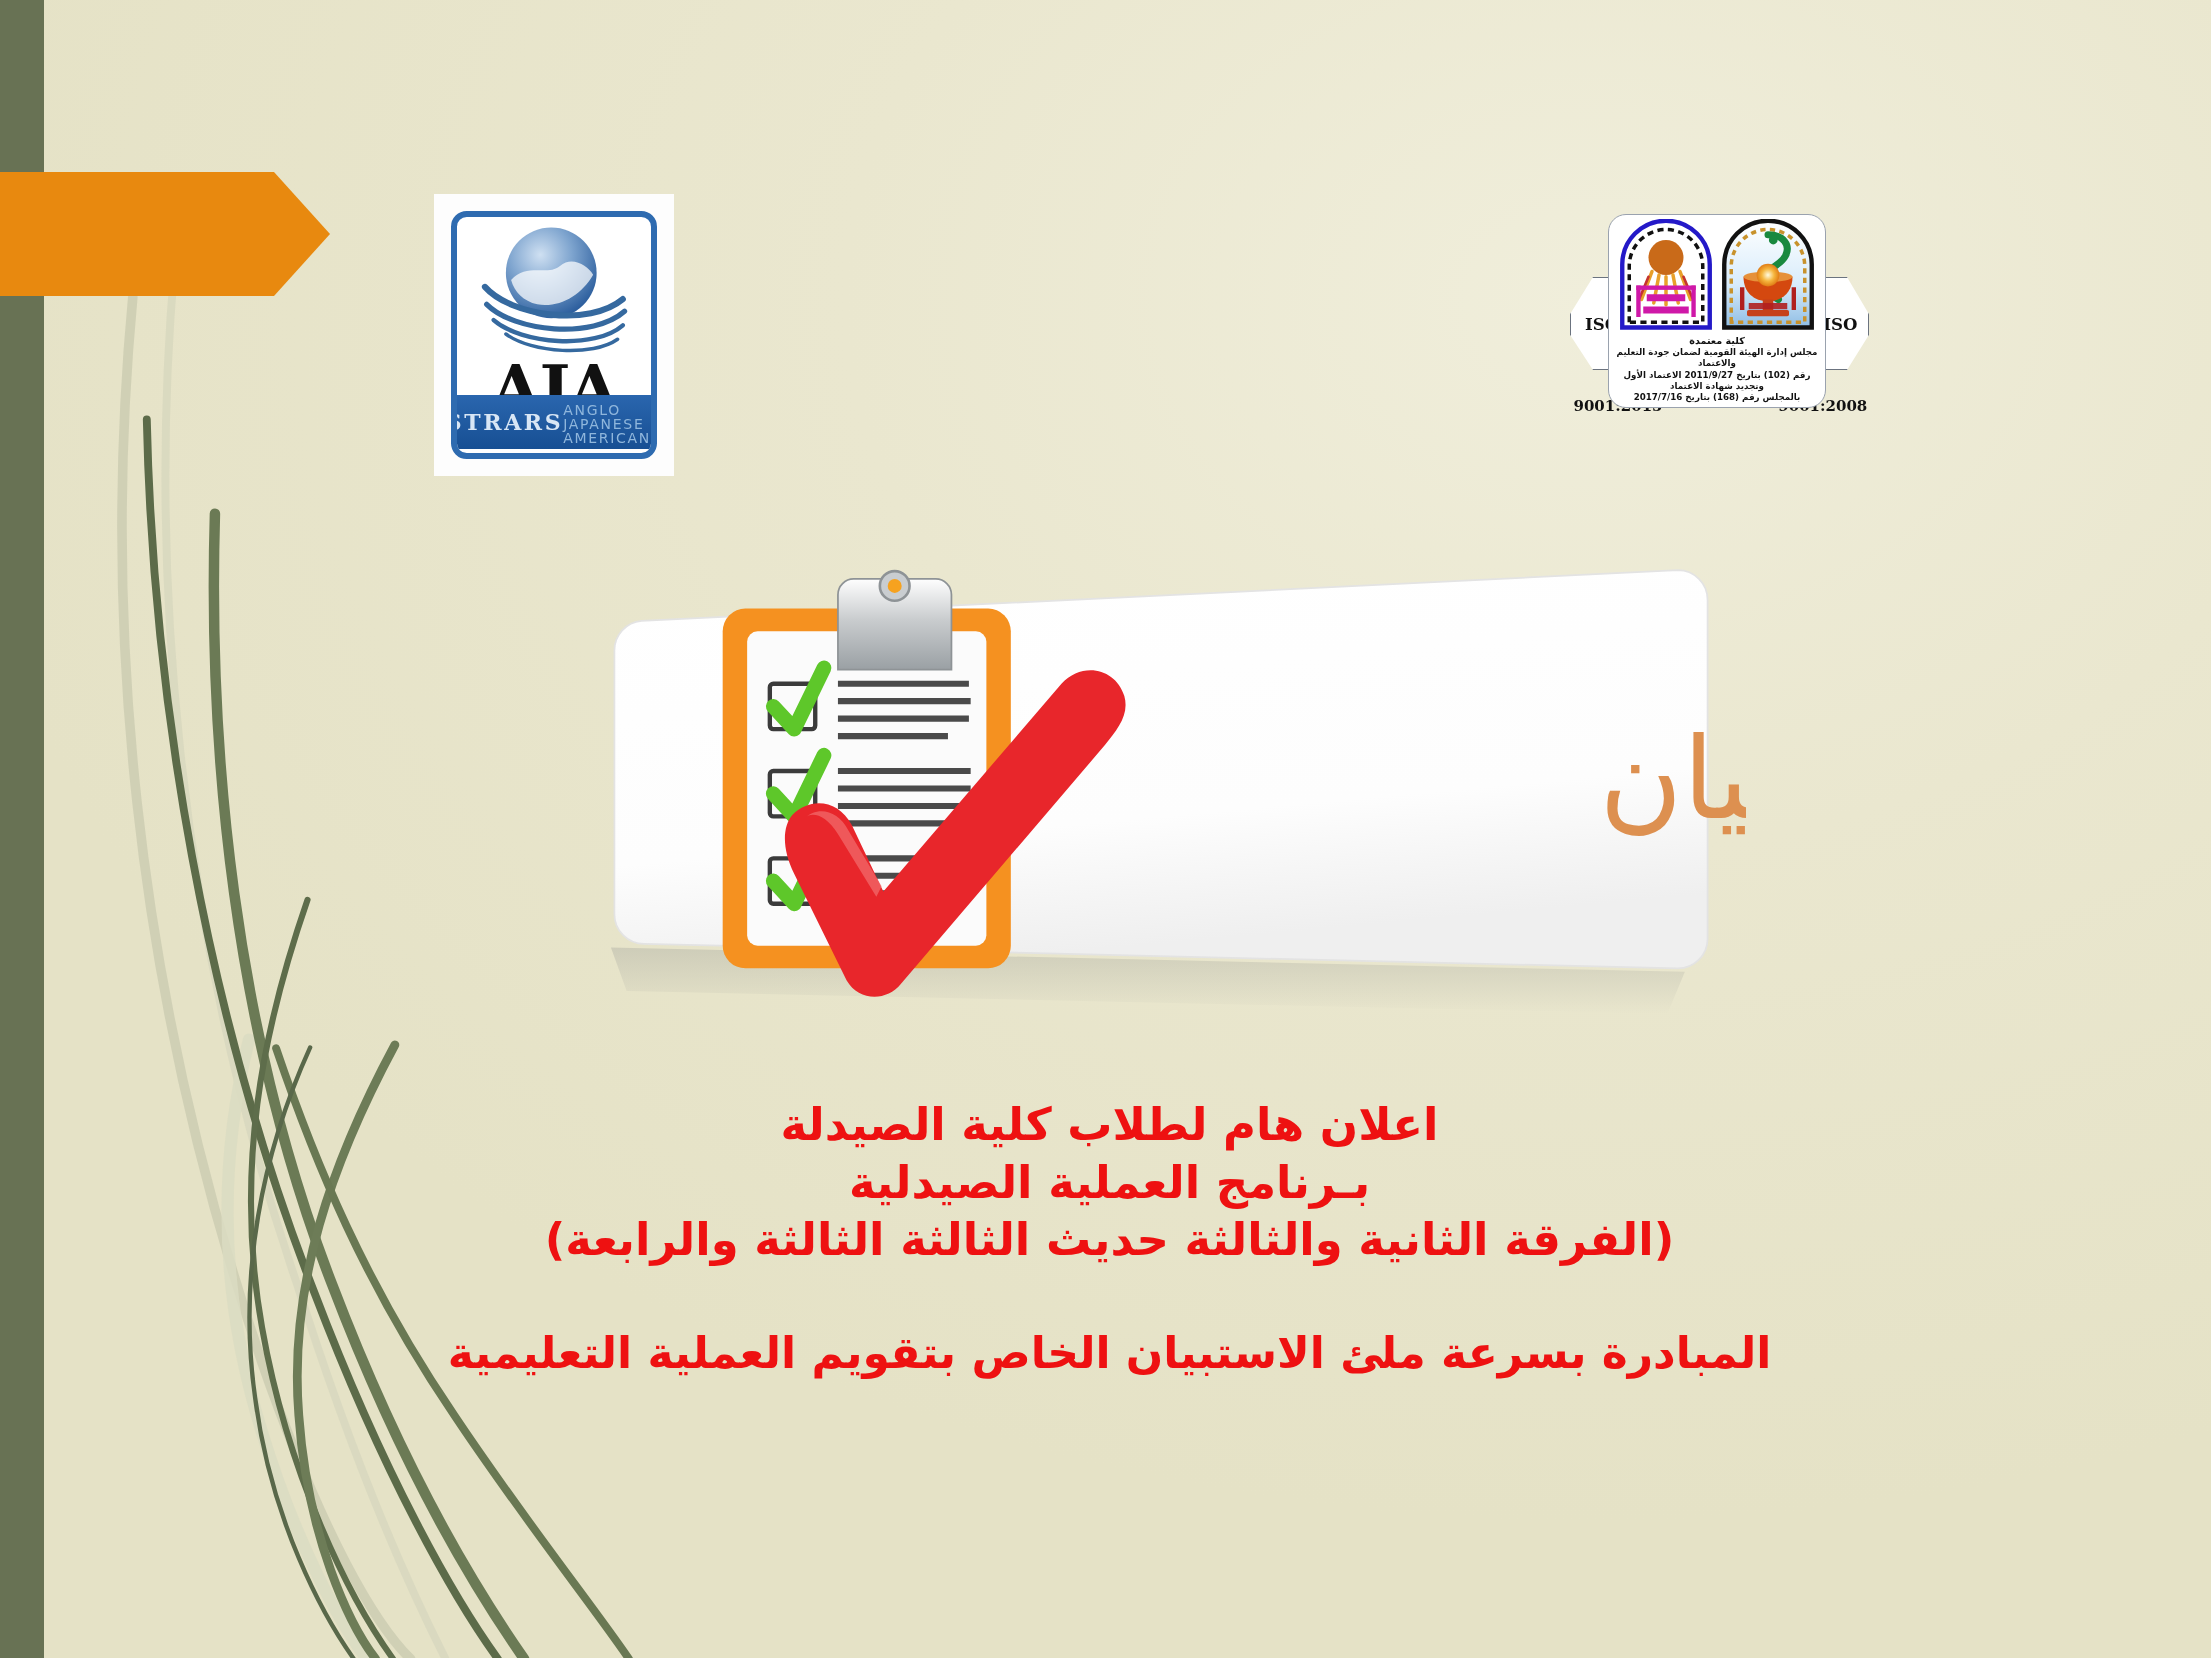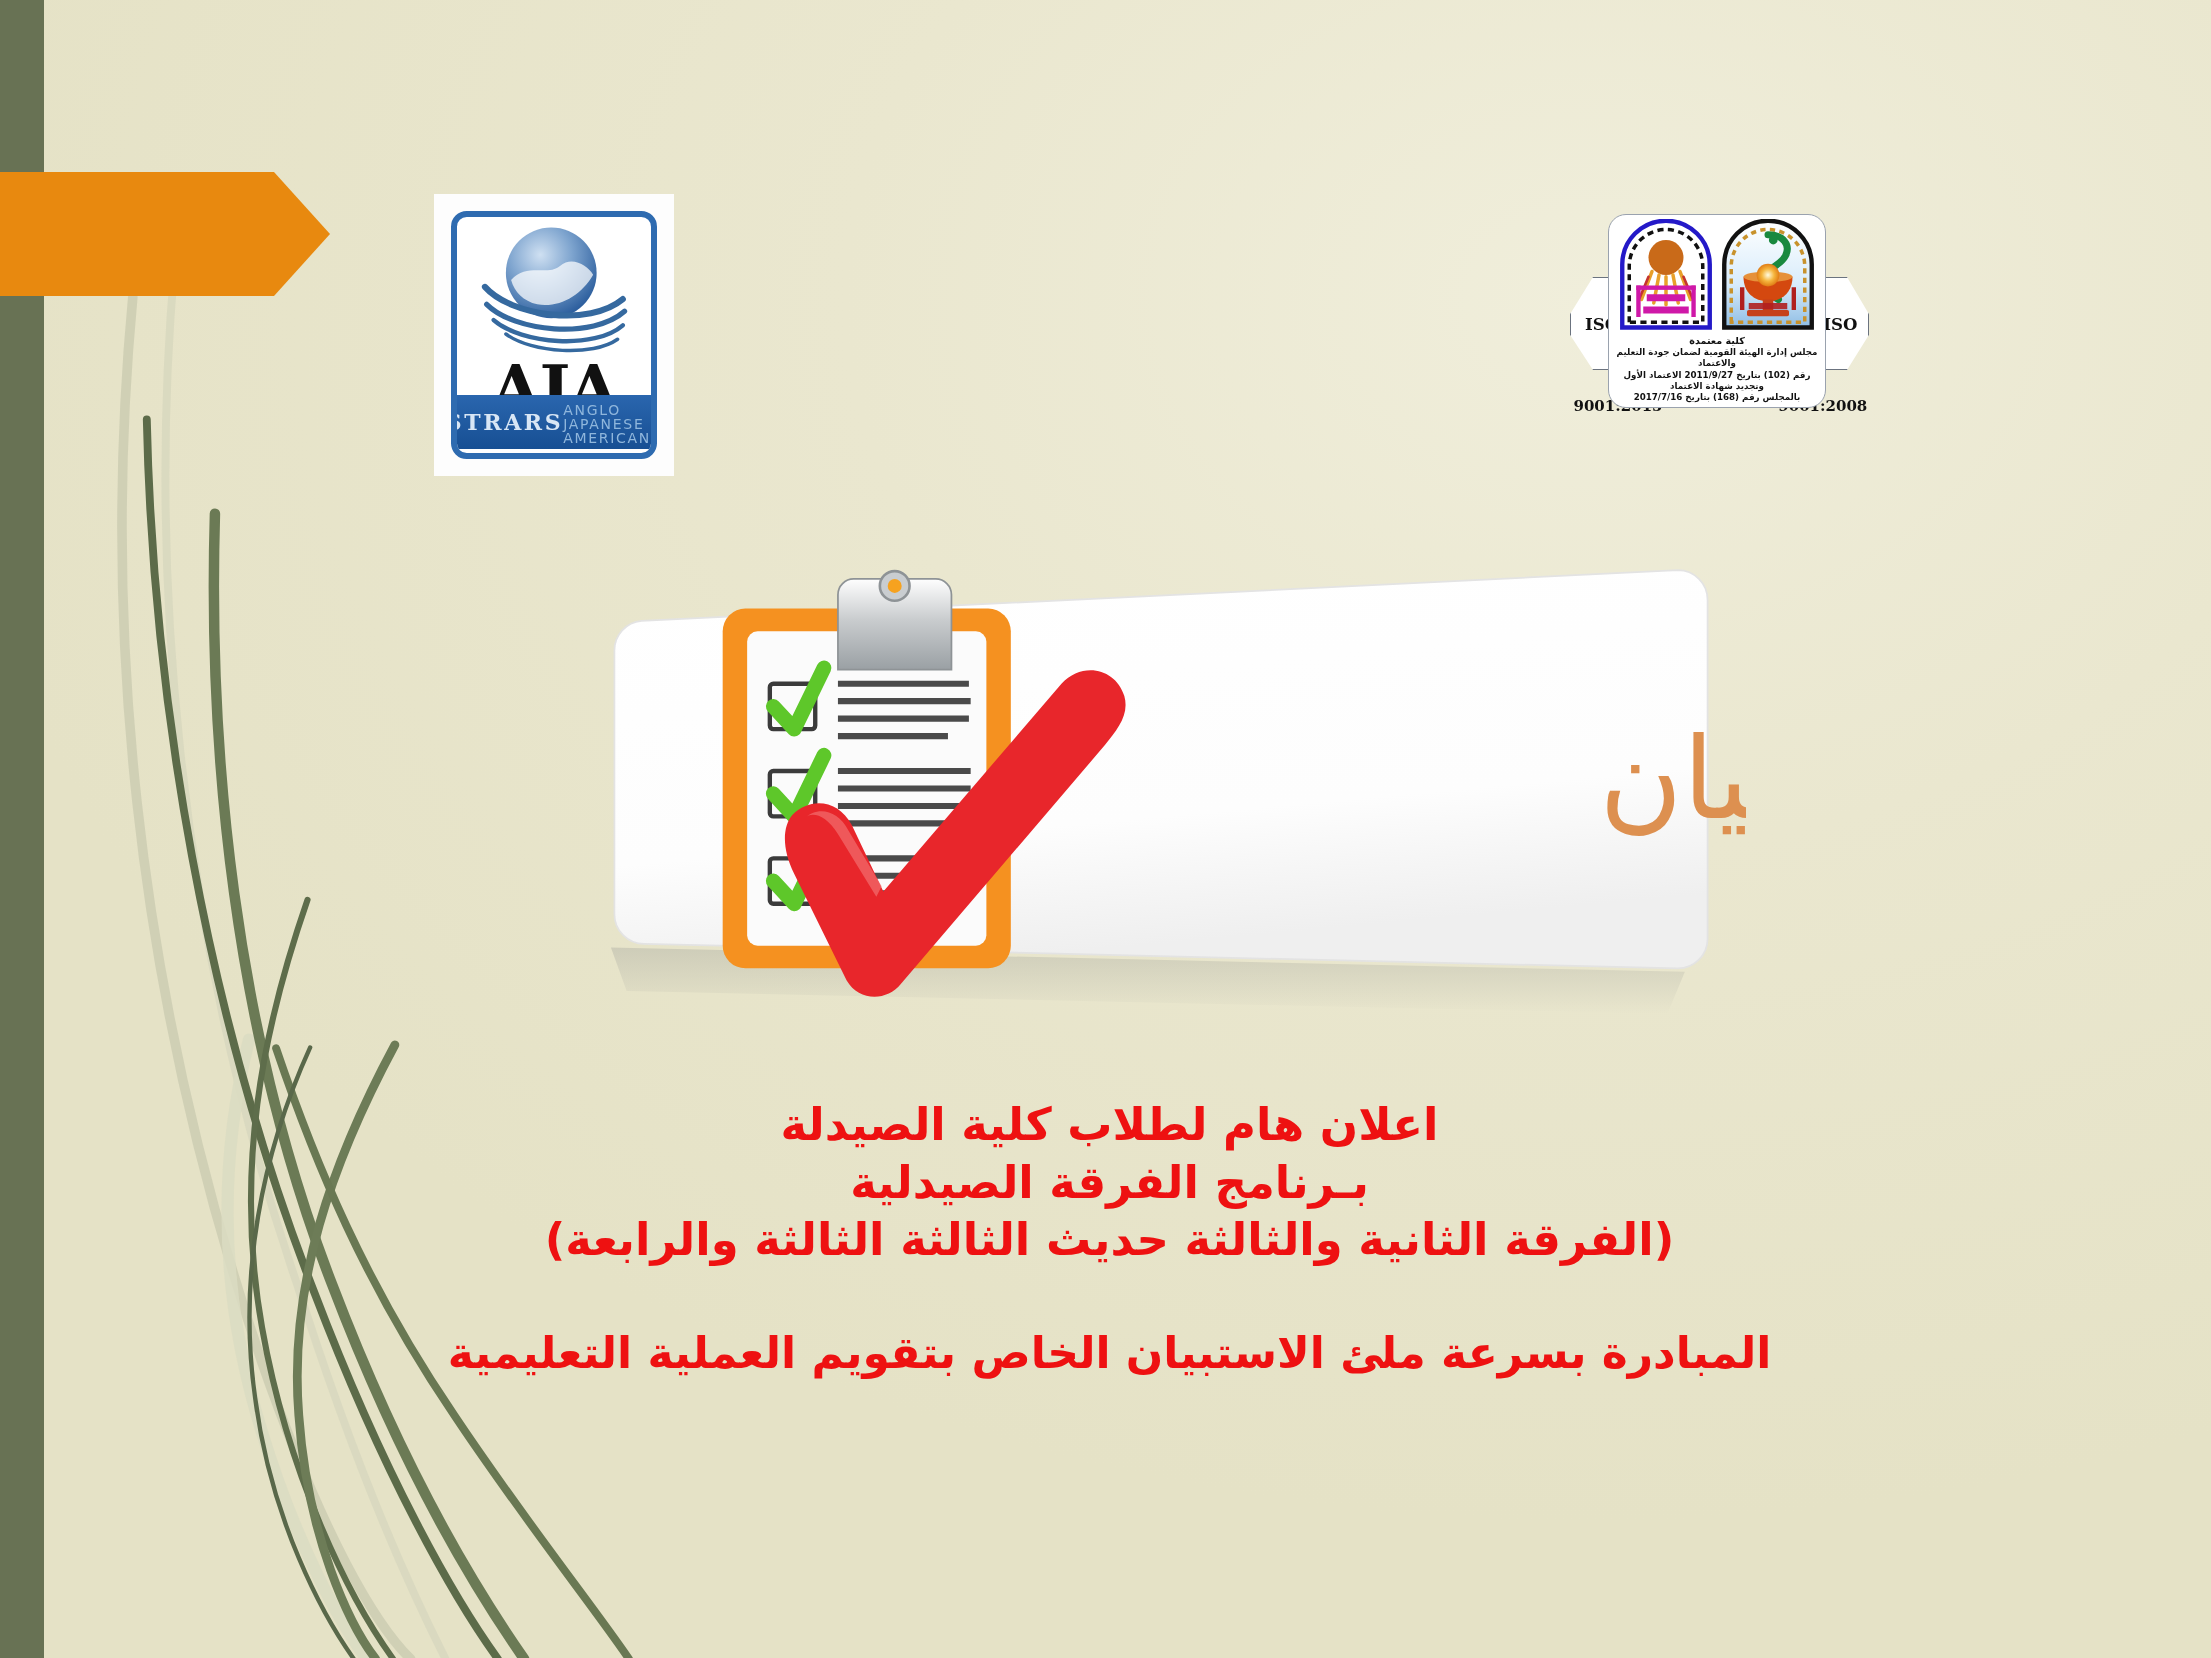--- a/index.html
+++ b/index.html
@@ -318,20 +318,20 @@
                  L 250 386 C 236 358, 236 332, 248 318 Z" fill="#e8262b"></path>
         <path d="M262 322 C 276 308, 300 312, 312 336 L 350 400 L 344 412 L 300 340 C 286 318, 270 314, 262 322 Z" fill="#f2696b" opacity="0.75"></path>
       </g>
 
       <text x="1172" y="322" text-anchor="end" direction="rtl" font-family="DejaVu Sans, Liberation Sans, sans-serif" font-size="130" fill="#dd9050">استبيان</text>
     </svg>
   </div>
 
   <div class="announce">
     <div class="ln">اعلان هام لطلاب كلية الصيدلة</div>
-    <div class="ln">بـرنامج الفرقة الصيدلية</div>
+    <div class="ln">بـرنامج العملية الصيدلية</div>
     <div class="ln">(الفرقة الثانية والثالثة حديث الثالثة الثالثة والرابعة)</div>
     <div class="gap"></div>
     <div class="last">المبادرة بسرعة ملئ الاستبيان الخاص بتقويم العملية التعليمية</div>
   </div>
 
 </div>
 
 
 </body></html>

